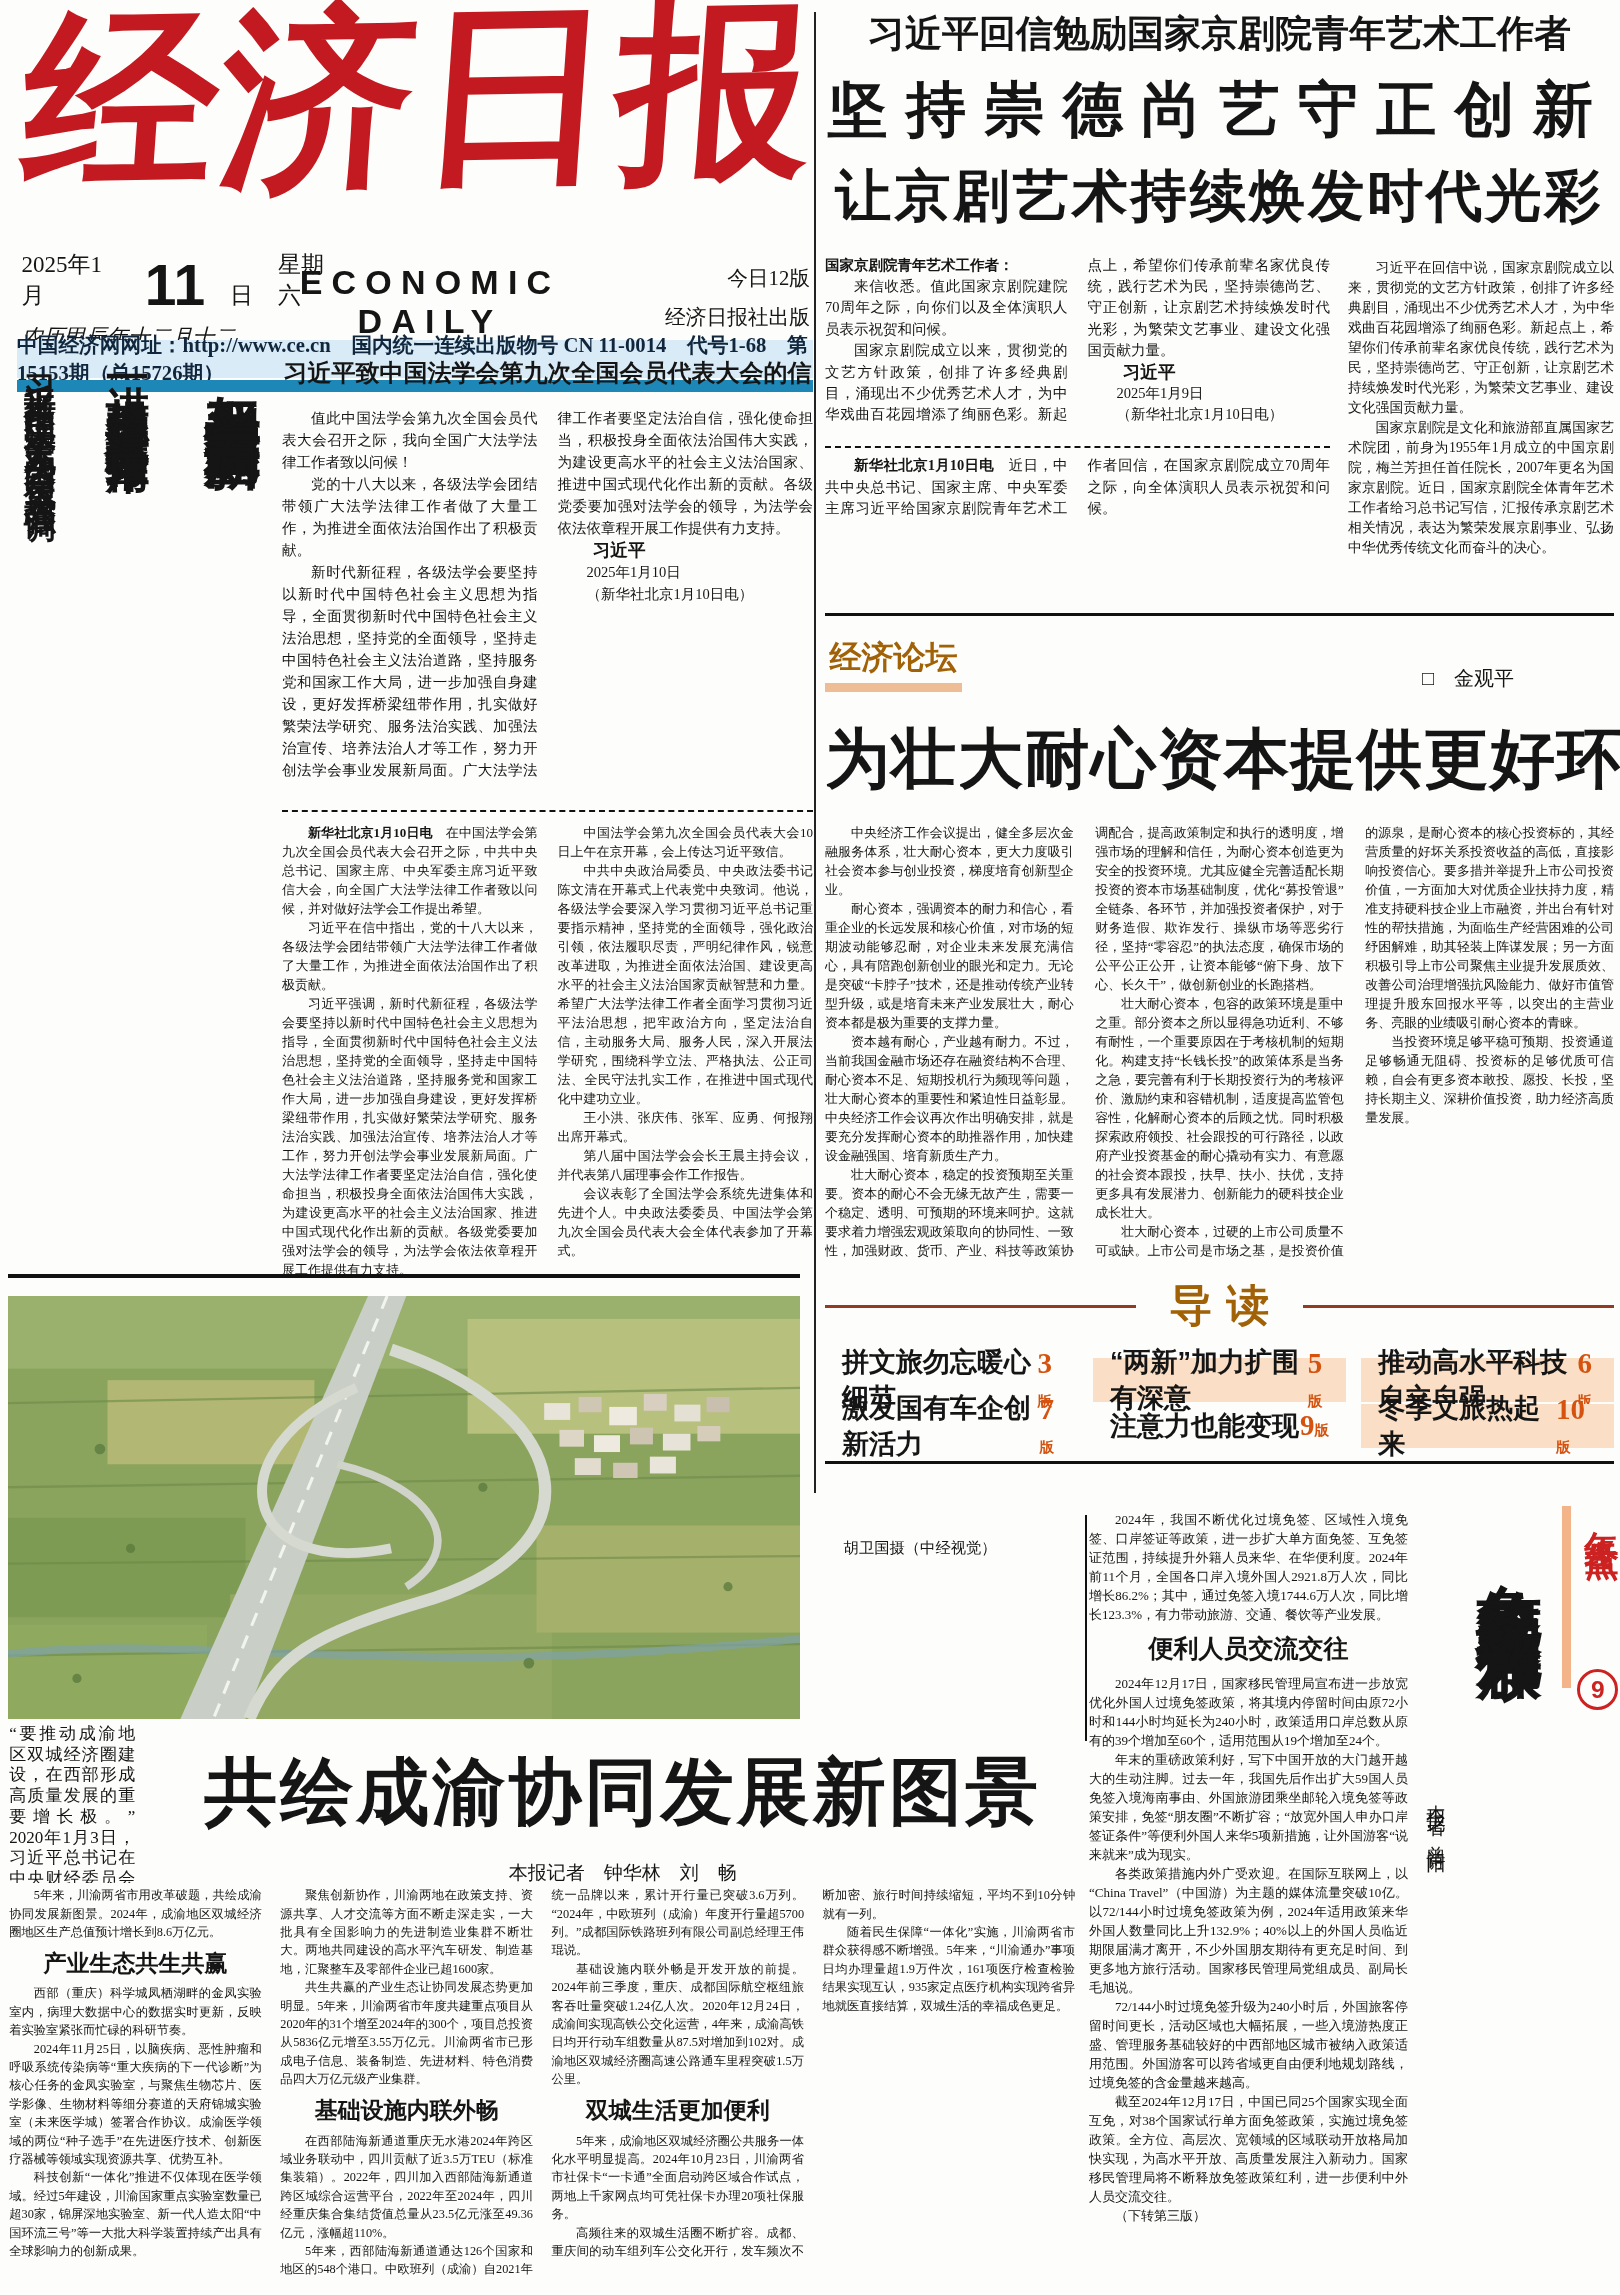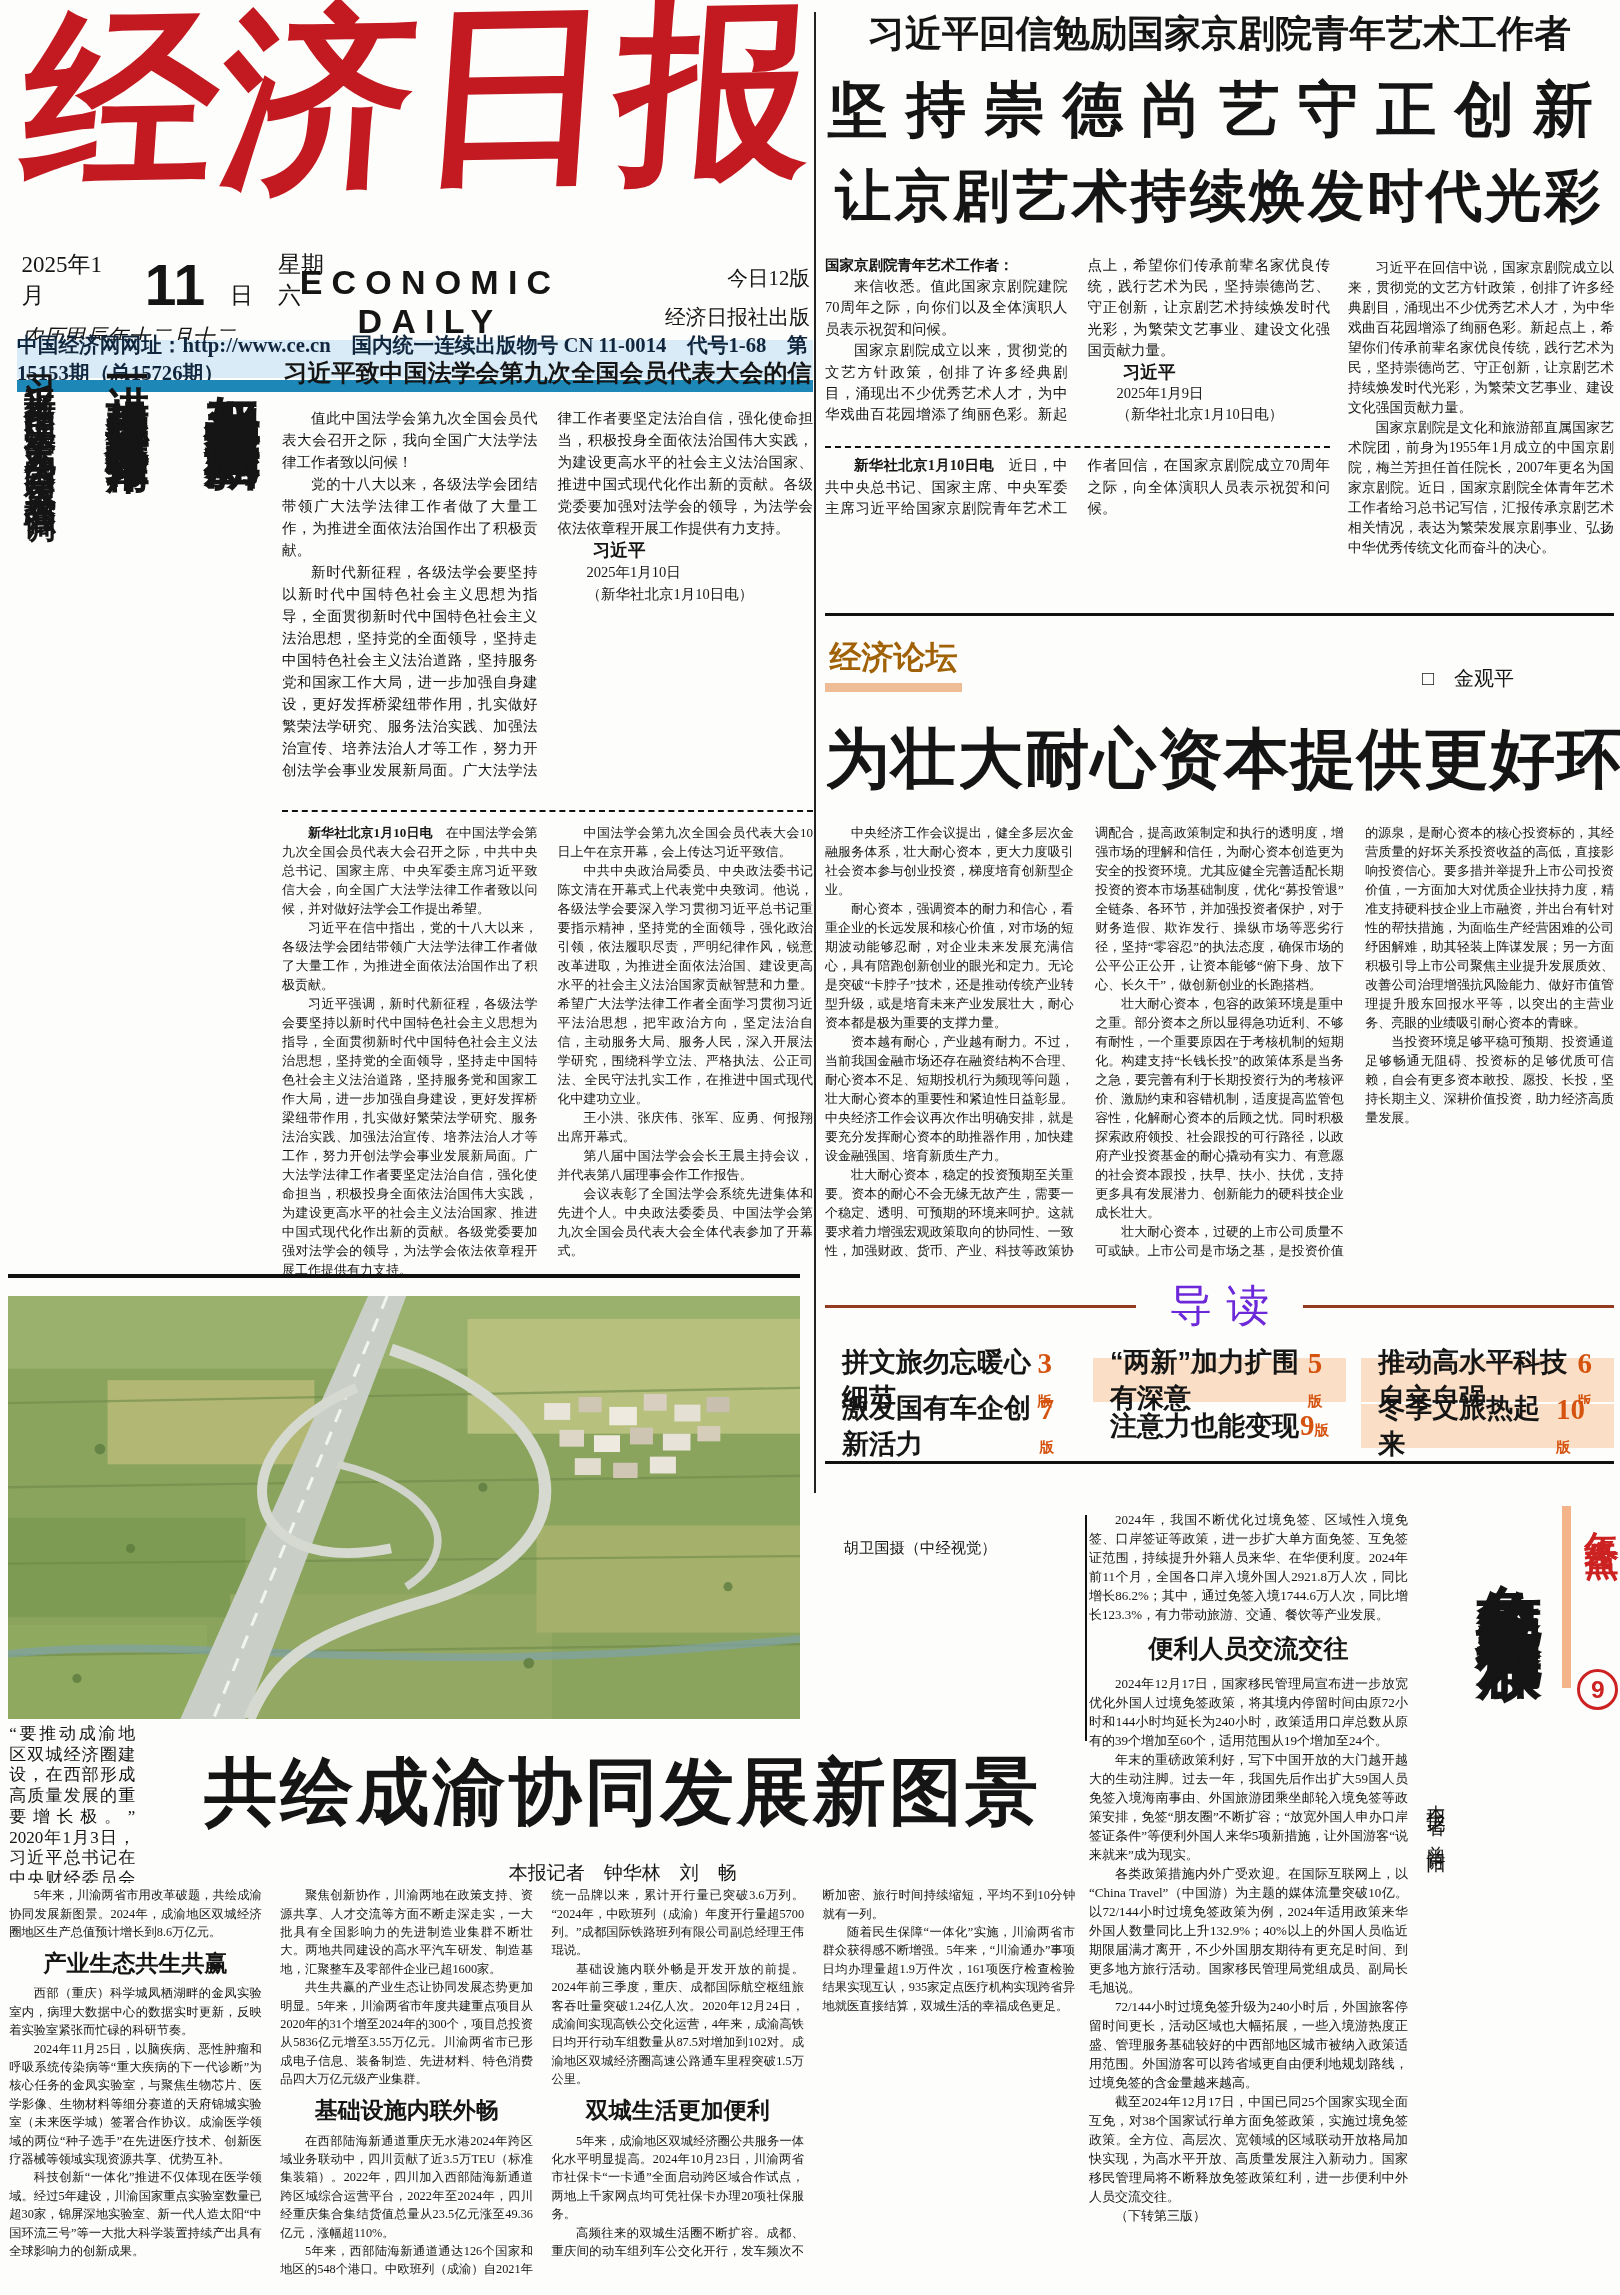--- a/index.html
+++ b/index.html
@@ -47,21 +47,21 @@
   .ef-head{display:flex;justify-content:space-between;align-items:flex-end;margin-top:20px;}
   .ef-label{font-size:32px;font-weight:900;color:#a16207;border-bottom:9.2px solid #efbd95;padding:0 4.6px 3.1px;}
   .ef-author{font-size:20px;margin-right:100px;}
   .ef-headline{text-align:center;font-size:65px;font-weight:900;letter-spacing:1.5px;margin:23px 0 20px;white-space:nowrap;}
   .ef-cols{column-count:3;column-gap:21.4px;column-fill:auto;height:444px;overflow:hidden;font-size:13px;line-height:19px;}
 
   
   .daodu{position:absolute;left:825px;top:1277px;width:789px;height:217px;}
   .dd-head{display:flex;align-items:center;gap:20px;}
   .dd-line{flex:1;border-top:3.1px solid #943a20;}
-  .dd-title{font-size:43px;font-weight:400;color:#6d28d9;letter-spacing:13.8px;text-indent:13.8px;}
+  .dd-title{font-size:43px;font-weight:700;color:#a16207;letter-spacing:13.8px;text-indent:13.8px;}
   .dd-grid{display:grid;grid-template-columns:1fr 1fr 1fr;gap:1.5px 15.3px;margin-top:23px;}
   .dd-cell{display:flex;justify-content:space-between;align-items:center;height:44px;padding:0 17px;}
   .dd-cell.peach{background:#fadfc6;}
   .dd-label{font-size:27px;font-weight:bold;}
   .dd-page{color:#d5530e;font-weight:bold;font-size:29px;}
   .dd-unit{font-size:14.5px;}
   .dd-rule{border-top:3.8px solid #111;margin-top:13.8px;}
 
   
   .lvh{position:absolute;left:18.4px;top:351px;width:253px;height:877px;display:flex;justify-content:space-between;}

